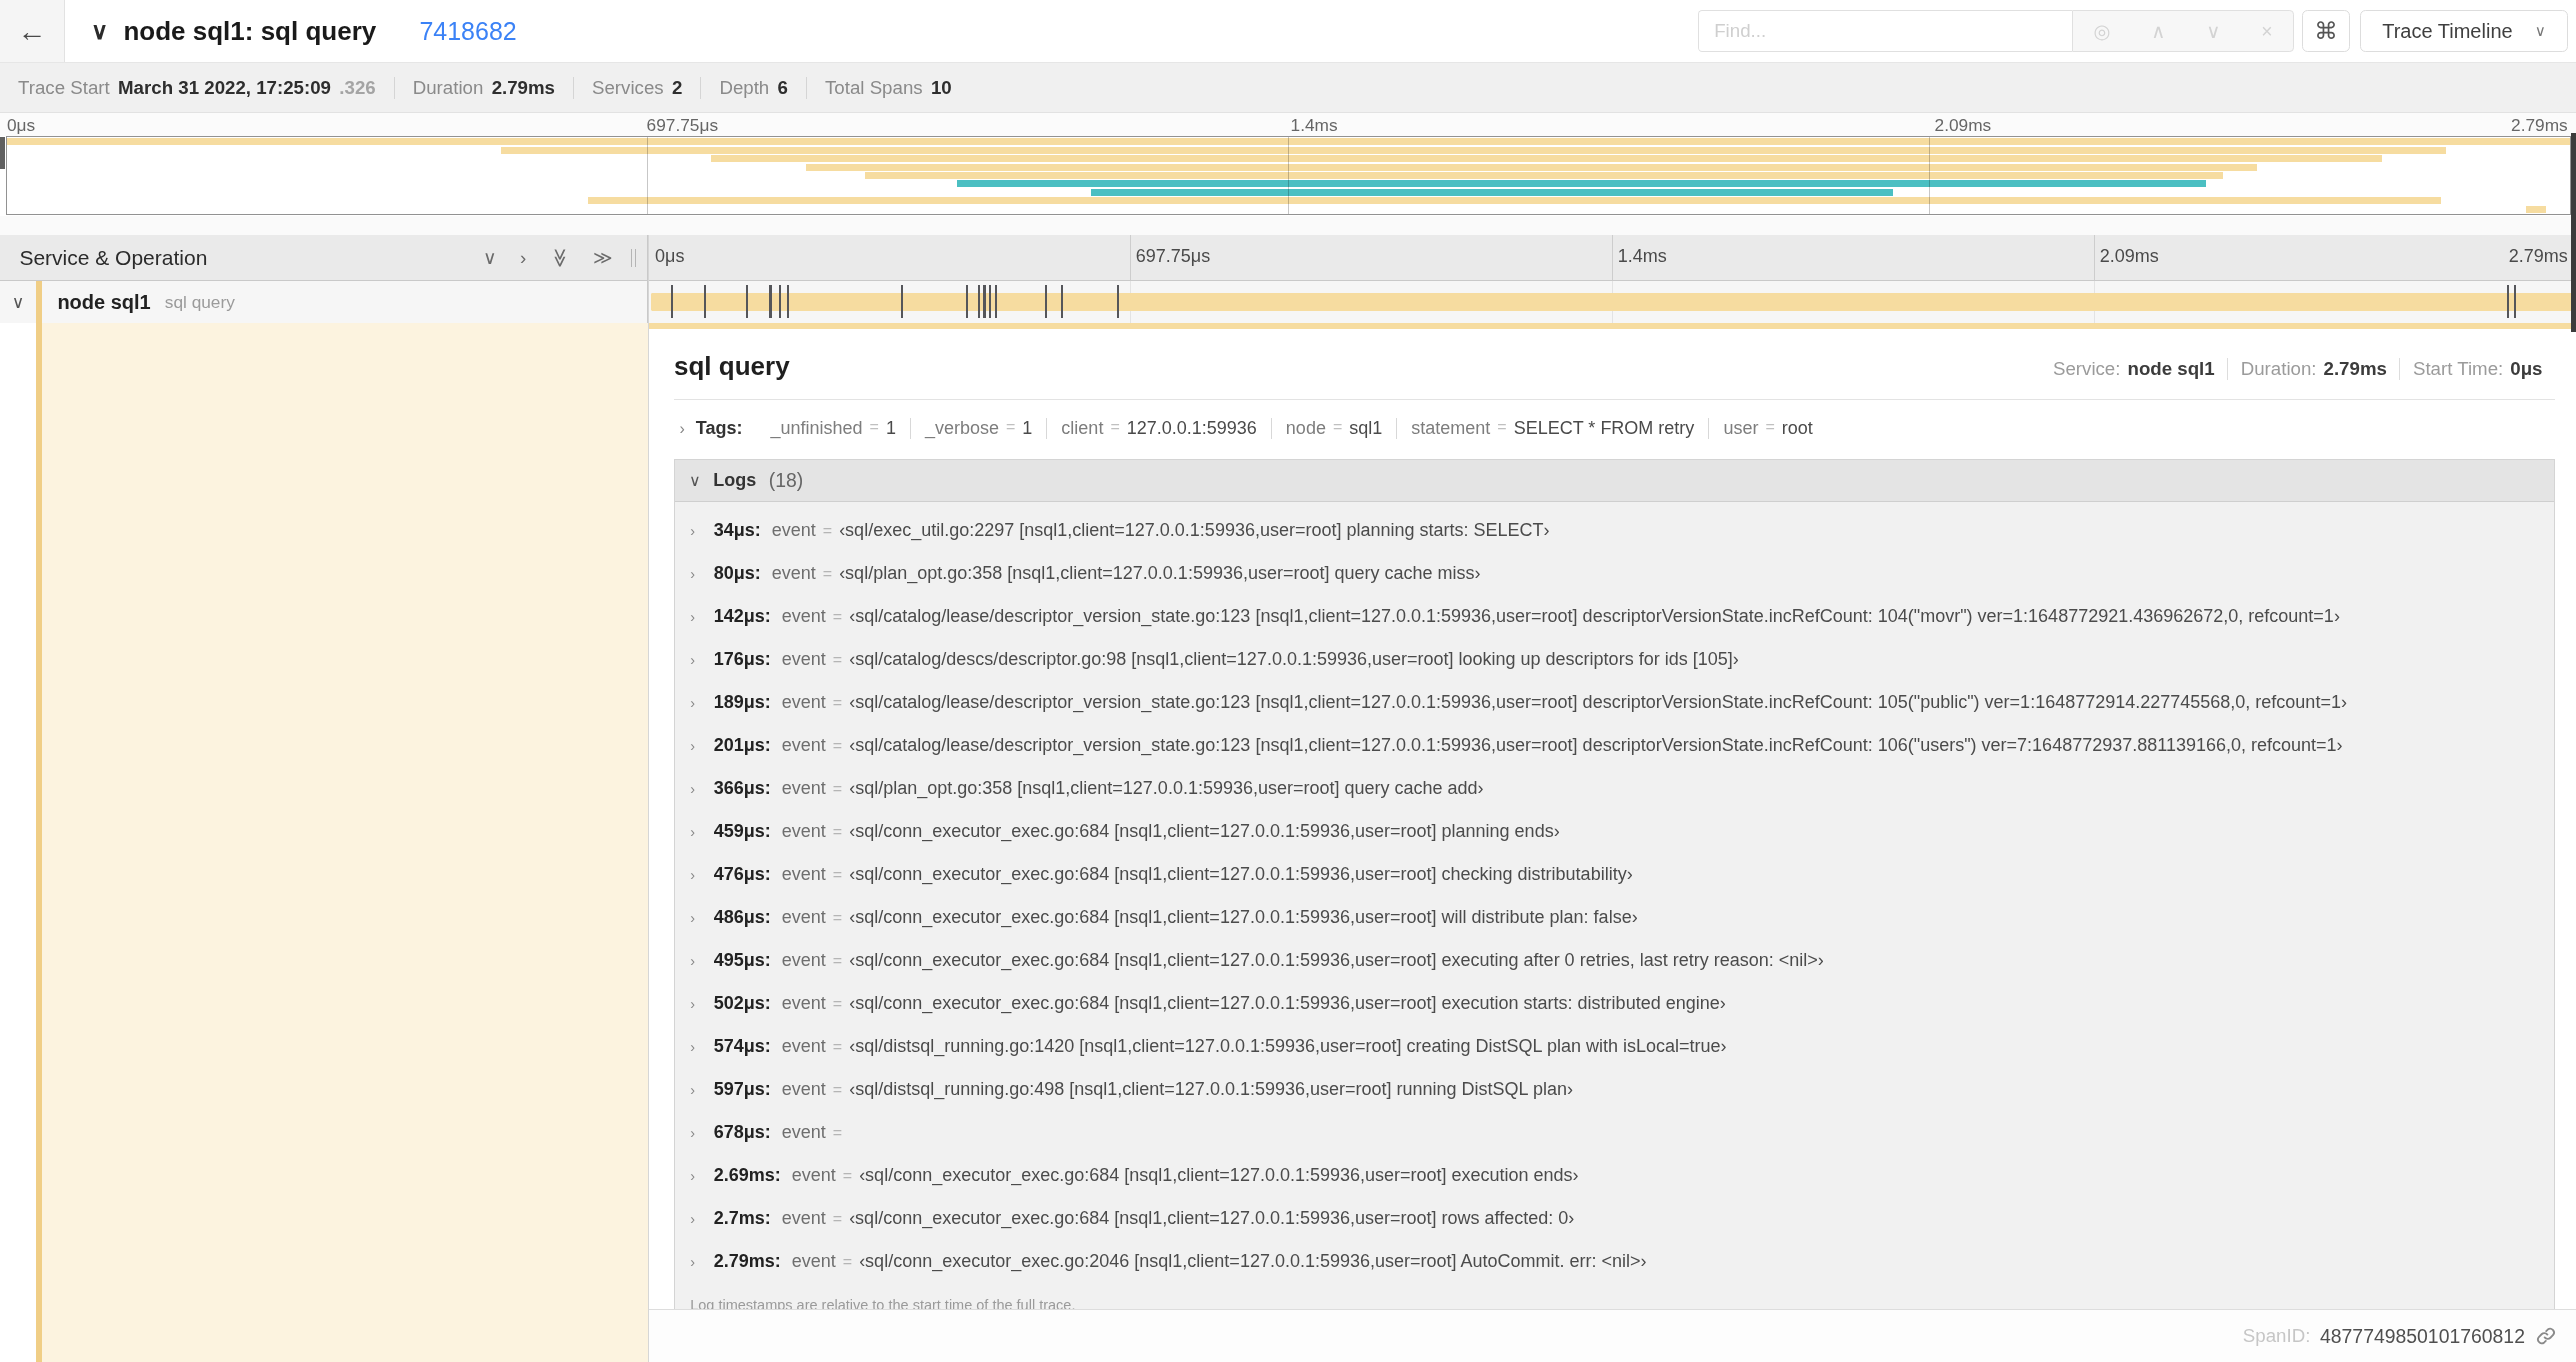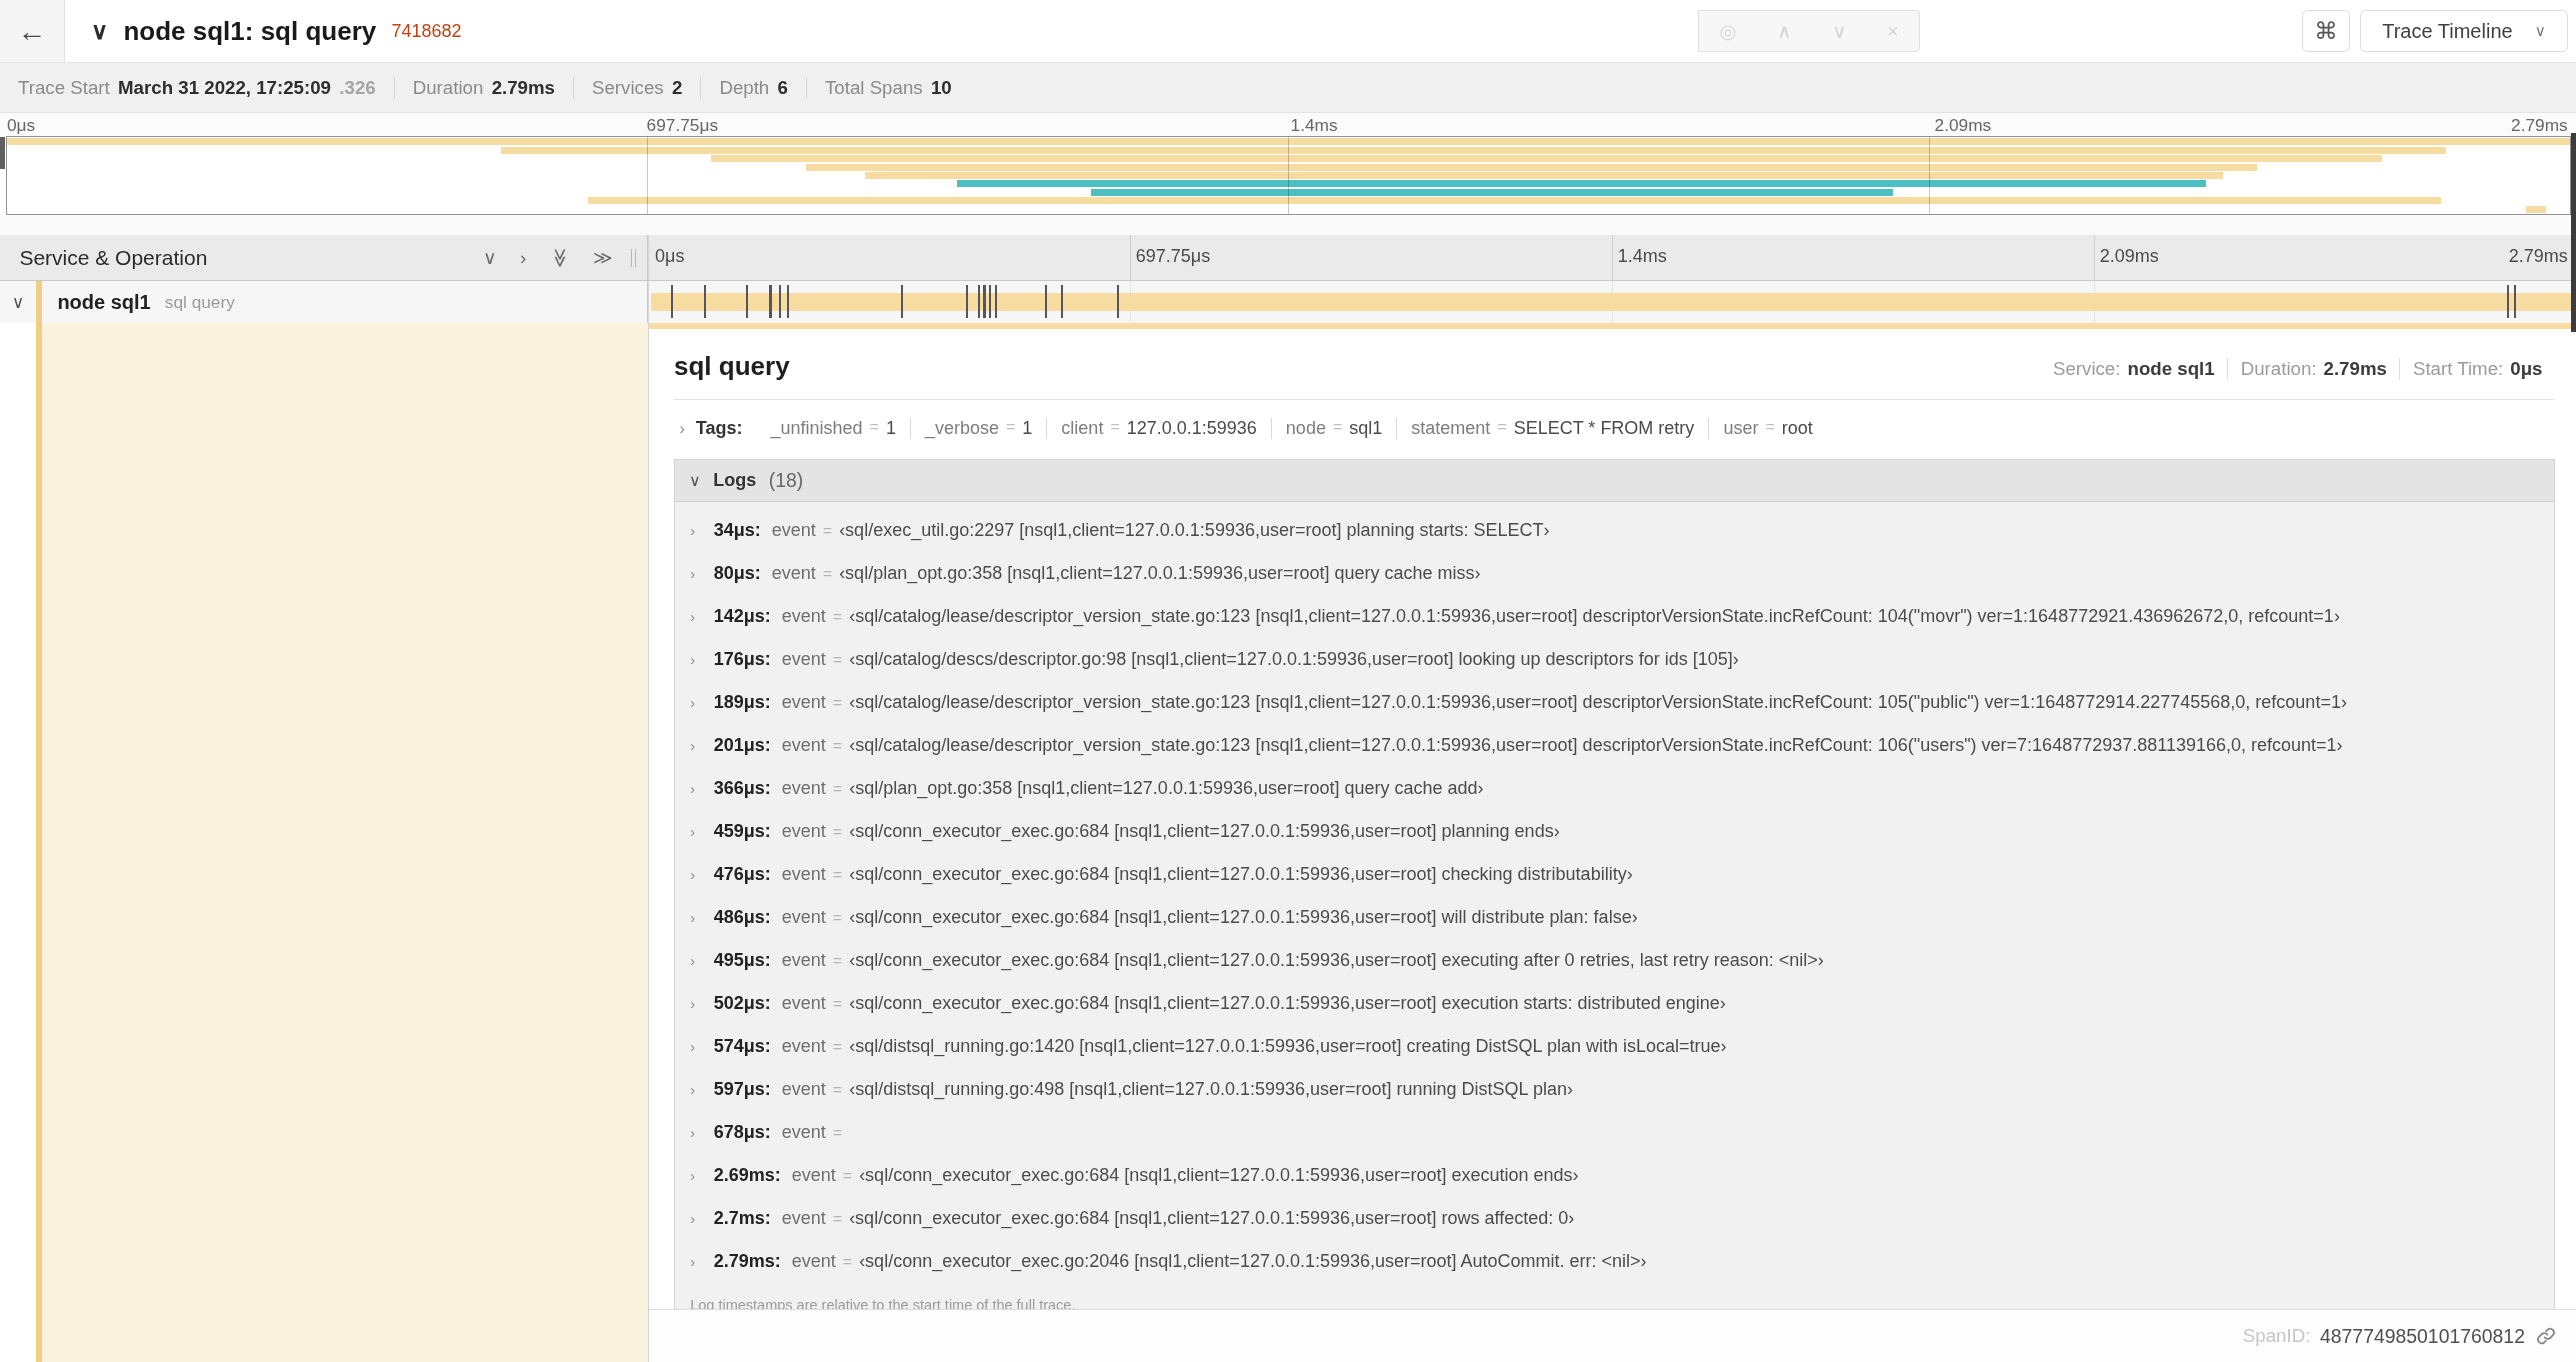--- a/index.html
+++ b/index.html
@@ -7,21 +7,21 @@
     font-family:"Liberation Sans", sans-serif; color:#333; }
 
   
   .topbar { position:absolute; left:0; top:0; width:2576px; height:62px; background:#fff; }
   .back-btn { position:absolute; left:0; top:0; width:65px; height:62px; background:#f5f5f5;
     border-right:0.7px solid #e2e2e2; display:flex; align-items:center; justify-content:center;
     font-size:29px; color:#4a4a4a; }
   .title-wrap { position:absolute; left:91px; top:0; height:62px; display:flex; align-items:center; gap:15.2px; }
   .collapse-chev { font-size:23.5px; font-weight:bold; color:#2b2b2b; }
   .trace-title { font-size:26px; font-weight:bold; color:#1a1a1a; }
-  .trace-id { font-size:18px; color:#c2410c; }
+  .trace-id { font-size:25px; color:#3b82f6;margin-left:28px; }
   .find-wrap { position:absolute; left:1698px; top:10.4px; height:42px; display:flex; }
   .find-input { width:374px; height:42px; border:0.7px solid #e0e0e0; border-right:none;
     border-radius:4.2px 0 0 4.2px; padding:0 15.2px; font-size:18.7px; color:#444; background:#fff;
     font-family:"Liberation Sans", sans-serif; }
   .find-input::placeholder { color:#cfcfcf; }
   .find-btns { width:222px; height:42px; border:0.7px solid #e0e0e0; border-radius:0 4.2px 4.2px 0;
     background:#f7f7f7; display:flex; align-items:center; justify-content:space-around;
     color:#d3d3d3; font-size:19.4px; }
   .kbd-btn { position:absolute; left:2302px; top:10.4px; width:48px; height:42px; border:0.7px solid #ddd;
     border-radius:5.5px; background:#fff; display:flex; align-items:center; justify-content:center;
@@ -133,20 +133,21 @@
 <div class="topbar">
   <div class="back-btn">
     <span>←</span>
   </div>
   <div class="title-wrap">
     <span class="collapse-chev">∨</span>
     <span class="trace-title">node sql1: sql query</span>
     <span class="trace-id">7418682</span>
   </div>
   <div class="find-wrap">
+    <input class="find-input" placeholder="Find..." style="">
     <div class="find-btns">
       <span>◎</span>
       <span>∧</span>
       <span>∨</span>
       <span>×</span>
     </div>
   </div>
   <div class="kbd-btn">
     <span>⌘</span>
   </div>

